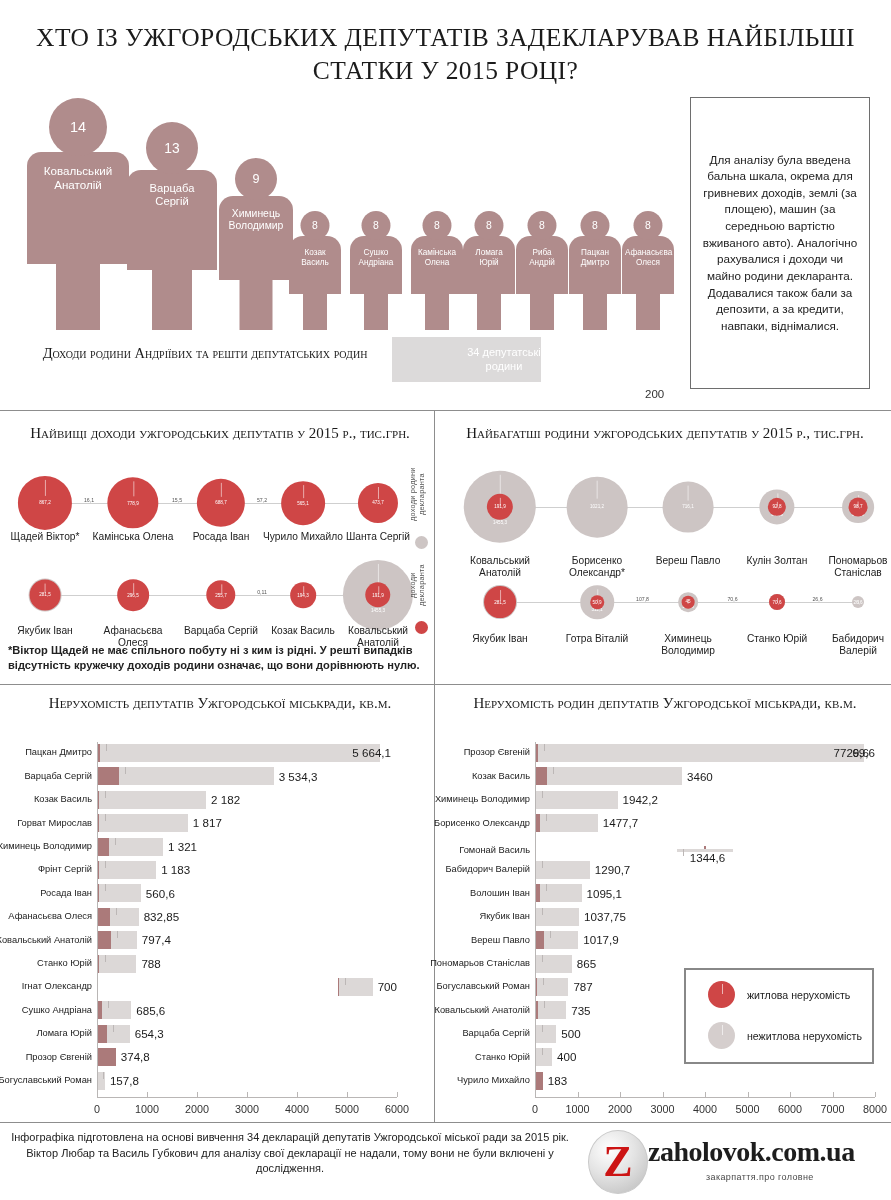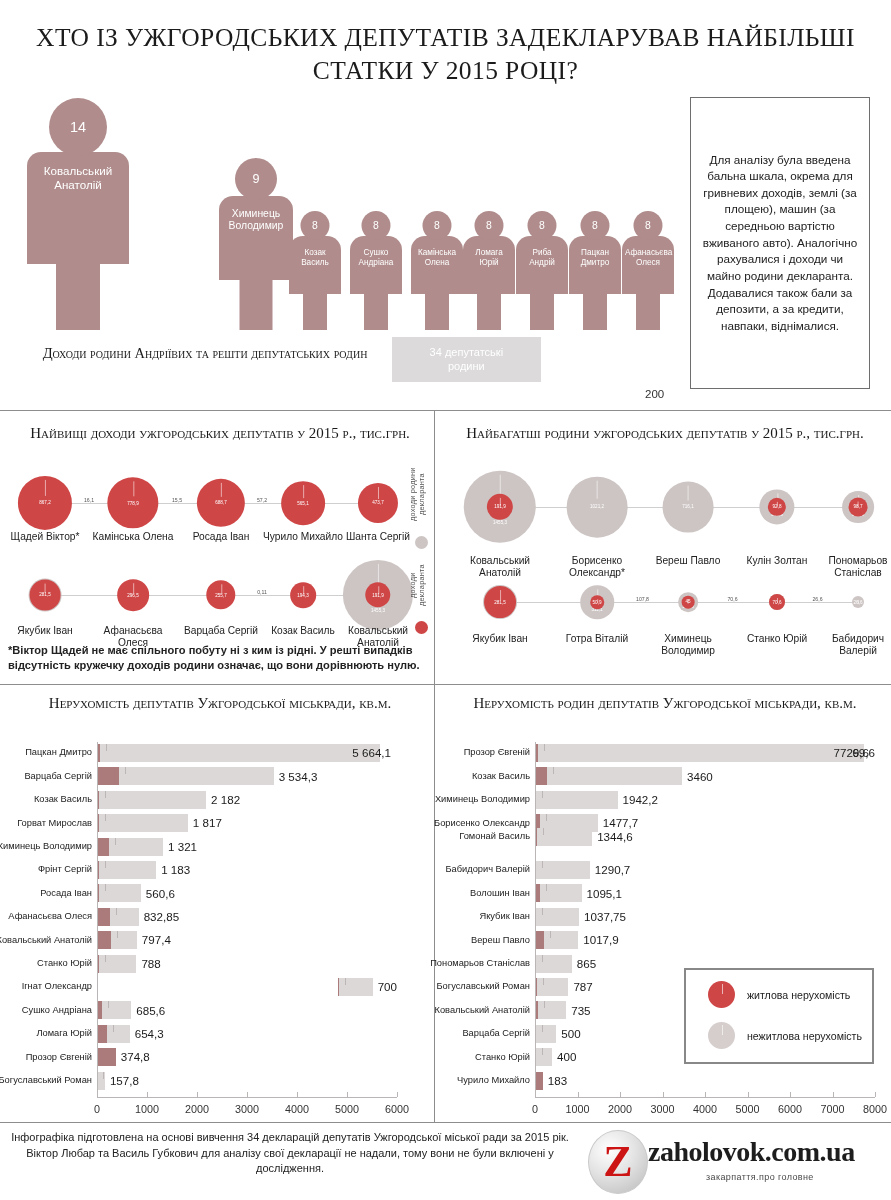--- a/index.html
+++ b/index.html
@@ -69,21 +69,21 @@
     font-family:"Liberation Serif", serif;
     font-variant:small-caps;font-size:14.5px;line-height:1.3;color:#1b1b1b;
   }
   #andriiv-bar{position:absolute;left:392px;top:337px;width:280px;height:45px;display:flex;}
   #andriiv-bar .seg-a{
     width:46.9%;background:#a87f7f;position:relative;
     display:flex;align-items:center;
   }
   #andriiv-bar .seg-b{
     width:53.1%;background:#dcdada;position:relative;
-    display:flex;align-items:center;justify-content:center;
+    display:flex;align-items:center;justify-content:flex-end;
   }
   #andriiv-bar .lbl{color:#fff;font-size:11px;text-align:center;line-height:1.25;white-space:pre-line;}
   #andriiv-bar .seg-a .lbl{margin-left:18px;}
   #andriiv-bar .val{position:absolute;right:8px;color:#fff;font-size:10.5px;}
   #andriiv-total{position:absolute;left:645px;top:388px;font-size:11.5px;color:#333;}
 
   
   .hr-line{position:absolute;background:#8d8d8d;height:1px;}
   .vr-line{position:absolute;background:#8d8d8d;width:1px;}
 
@@ -188,20 +188,27 @@
 
   <div id="main-title">ХТО ІЗ УЖГОРОДСЬКИХ ДЕПУТАТІВ ЗАДЕКЛАРУВАВ НАЙБІЛЬШІ СТАТКИ У 2015 РОЦІ?</div>
 
   <div id="people-row">
       <div class="person" style="left: 18px; width: 120px; height: 232px;">
         <div class="body" style="width: 102px; height: 112px; top: 54px;"></div>
         <div class="legs" style="width: 44px; height: 66px;"></div>
         <div class="head" style="width: 58px; height: 58px; font-size: 14.5px;">14</div>
         <div class="pname" style="top: 66px; font-size: 11.6px; width: 96px;">Ковальський
 Анатолій</div>
+      </div>
+      <div class="person" style="left: 112px; width: 120px; height: 208px;">
+        <div class="body" style="width: 90px; height: 100px; top: 48px;"></div>
+        <div class="legs" style="width: 40px; height: 60px;"></div>
+        <div class="head" style="width: 52px; height: 52px; font-size: 13.8px;">13</div>
+        <div class="pname" style="top: 60px; font-size: 11.2px; width: 84px;">Варцаба
+Сергій</div>
       </div>
       <div class="person" style="left: 196px; width: 120px; height: 172px;">
         <div class="body" style="width: 74px; height: 84px; top: 38px;"></div>
         <div class="legs" style="width: 33px; height: 50px;"></div>
         <div class="head" style="width: 42px; height: 42px; font-size: 12.6px;">9</div>
         <div class="pname" style="top: 50px; font-size: 10.4px; width: 68px;">Химинець
 Володимир</div>
       </div>
       <div class="person" style="left: 255px; width: 120px; height: 119px;">
         <div class="body" style="width: 52px; height: 58px; top: 25px;"></div>
@@ -585,21 +592,21 @@
         <div class="seg resid" style="width: 1.275px;"></div>
         <div class="seg nonres" style="width: 81.2685px;"></div>
         <div class="bval">1942,2</div>
       </div>
       <div class="bar-row" style="top: 70.2px; width: 340px;">
         <div class="bname">Борисенко Олександр</div>
         <div class="seg resid" style="width: 5.1px;"></div>
         <div class="seg nonres" style="width: 57.7022px;"></div>
         <div class="bval">1477,7</div>
       </div>
-      <div class="bar-row" style="top: 84px; width: 340px;">
+      <div class="bar-row" style="top: 102px; width: 340px; flex-direction: column;">
         <div class="bname">Гомонай Василь</div>
         <div class="seg resid" style="width: 1.7px;"></div>
         <div class="seg nonres" style="width: 55.4455px;"></div>
         <div class="bval">1344,6</div>
       </div>
       <div class="bar-row" style="top: 117px; width: 340px;">
         <div class="bname">Бабидорич Валерій</div>
         <div class="seg resid" style="width: 1.4875px;"></div>
         <div class="seg nonres" style="width: 53.3672px;"></div>
         <div class="bval">1290,7</div>

